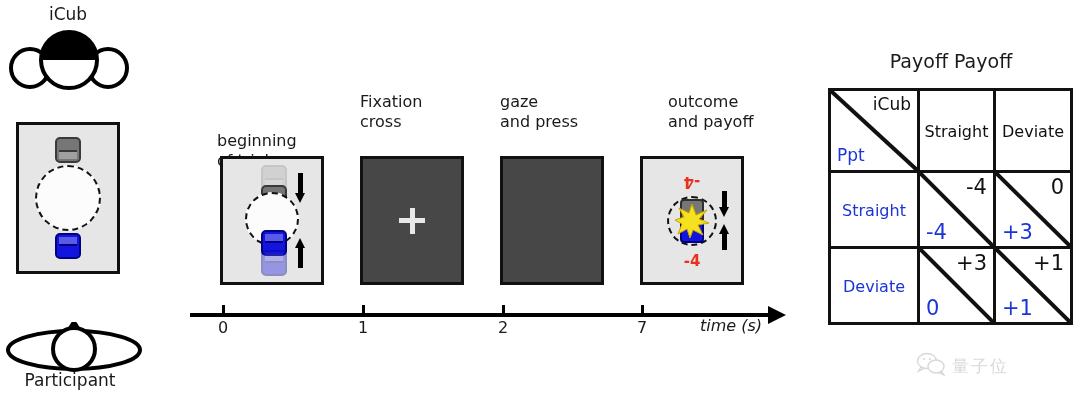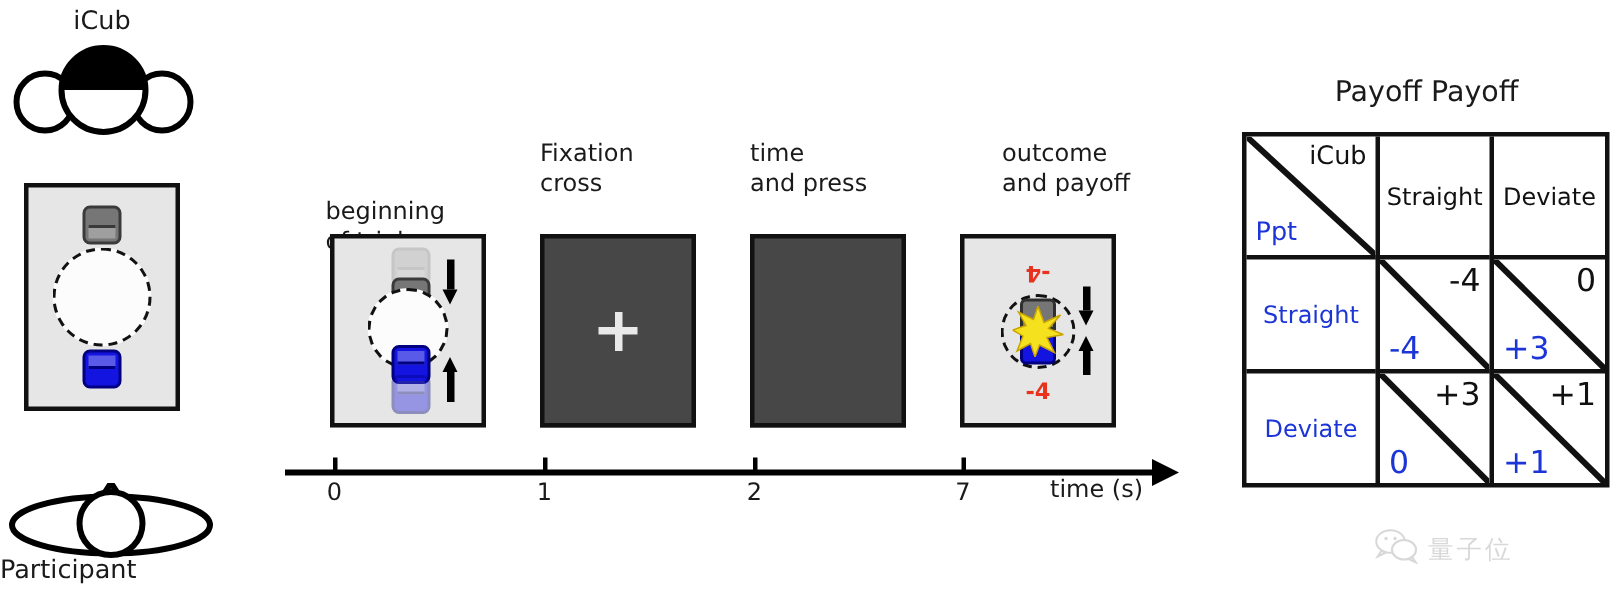--- a/index.html
+++ b/index.html
@@ -2,21 +2,21 @@
 <html><head>
 <meta charset="utf-8">
 <style>
   html,body{margin:0;padding:0;background:#ffffff;}
   body{width:1080px;height:402px;position:relative;overflow:hidden;
        font-family:"DejaVu Sans","Liberation Sans",sans-serif;color:#1a1a1a;}
   .abs{position:absolute;}
 
   
   #icub-label{left:0;top:4px;width:136px;text-align:center;font-size:17px;}
-  #participant-label{left:0;top:370px;width:140px;text-align:left;font-size:17px;}
+  #participant-label{left:0;top:370px;width:140px;text-align:center;font-size:17px;}
 
   #icub-head{left:8px;top:30px;width:122px;height:62px;}
   #participant-fig{left:4px;top:322px;width:140px;height:50px;}
 
   #table-board{left:16px;top:122px;width:104px;height:152px;
       background:#e6e6e6;border:3px solid #111;box-sizing:border-box;}
   .dashcircle{position:absolute;left:50%;top:50%;transform:translate(-50%,-50%);
       width:62px;height:62px;border-radius:50%;border:2px dashed #111;background:#fcfcfc;}
   .car{position:absolute;width:26px;height:26px;border-radius:5px;box-sizing:border-box;}
   .car.grey{background:#767676;border:2px solid #3a3a3a;}
@@ -60,21 +60,21 @@
   .crashzone .carbot{position:absolute;left:50%;margin-left:-12px;bottom:1px;width:24px;height:21px;
       background:#1414e0;border:2px solid #000080;border-radius:0 0 4px 4px;box-sizing:border-box;}
   .star{position:absolute;left:50%;top:50%;transform:translate(-50%,-50%);width:34px;height:34px;}
 
   
   #axis-line{left:190px;top:313px;width:580px;height:4px;background:#000;}
   #axis-arrow{left:768px;top:306px;width:0;height:0;
       border-top:9px solid transparent;border-bottom:9px solid transparent;border-left:18px solid #000;}
   .tick{position:absolute;top:305px;width:3px;height:9px;background:#000;}
   .ticklabel{position:absolute;top:318px;font-size:16px;transform:translateX(-50%);}
-  #time-label{left:700px;top:316px;font-size:16px;}
+  #time-label{left:700px;top:316px;font-size:16px;font-style:italic;}
 
   
   #matrix-title{left:828px;top:50px;width:246px;text-align:center;font-size:19px;}
   #matrix{left:828px;top:88px;width:245px;height:237px;border:3px solid #111;box-sizing:border-box;}
   .mrow{display:flex;width:100%;}
   .mcell{position:relative;box-sizing:border-box;border-left:3px solid #111;border-top:3px solid #111;}
   .mcell:first-child{border-left:none;}
   .mrow:first-child .mcell{border-top:none;}
   .diag{position:absolute;left:0;top:0;width:100%;height:100%;overflow:hidden;pointer-events:none;}
   .diag svg{display:block;width:100%;height:100%;}
@@ -123,21 +123,21 @@
     <circle cx="70" cy="27" r="21" fill="#fff" stroke="#000" stroke-width="4"></circle>
   </svg>
 </div>
 
 <div class="abs" id="participant-label">Participant</div>
 
 <div class="panel-label" style="left:217px;margin-top:39px;">beginning
 of trial</div>
 <div class="panel-label" style="left:360px;">Fixation
 cross</div>
-<div class="panel-label" style="left:500px;">time
+<div class="panel-label" style="left:500px;">gaze
 and press</div>
 <div class="panel-label" style="left:668px;">outcome
 and payoff</div>
 
 <div class="panel light" style="left:220px;">
   <div class="car grey ghost2" style="left:38px;top:6px;">
       <div class="win"></div>
     </div>
   <div class="car grey" style="left:38px;top:26px;">
       <div class="win"></div>

